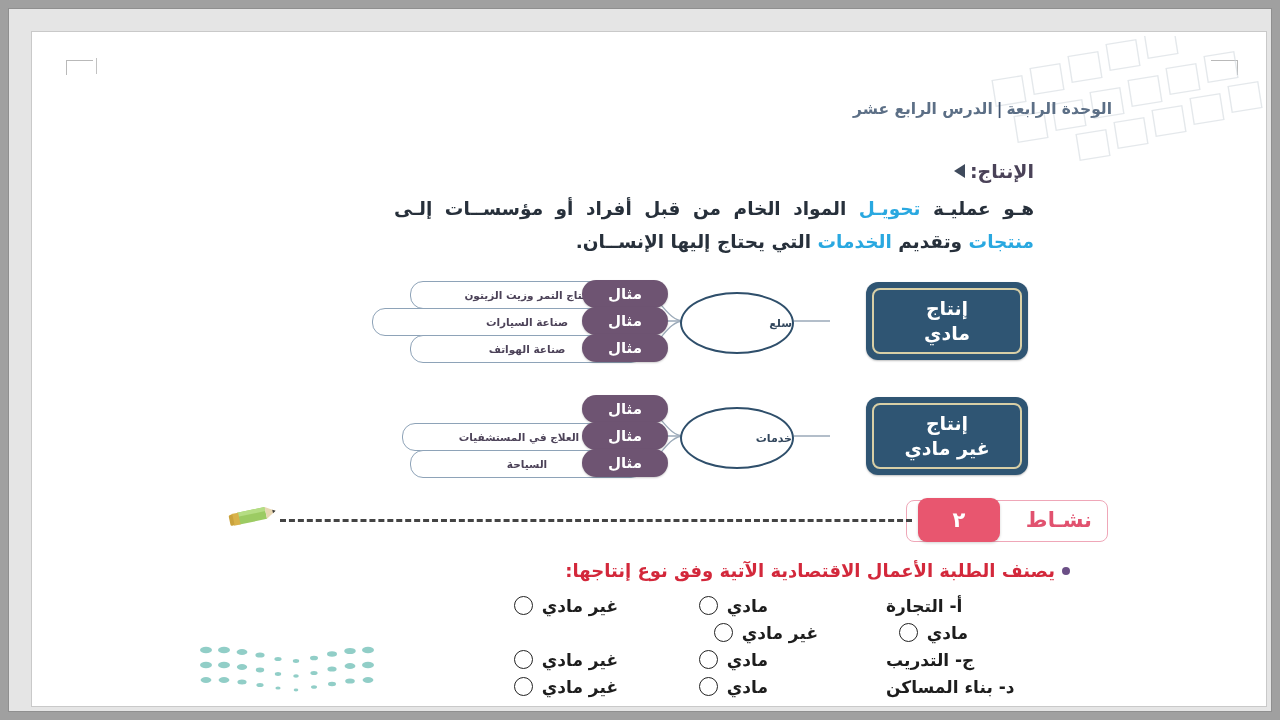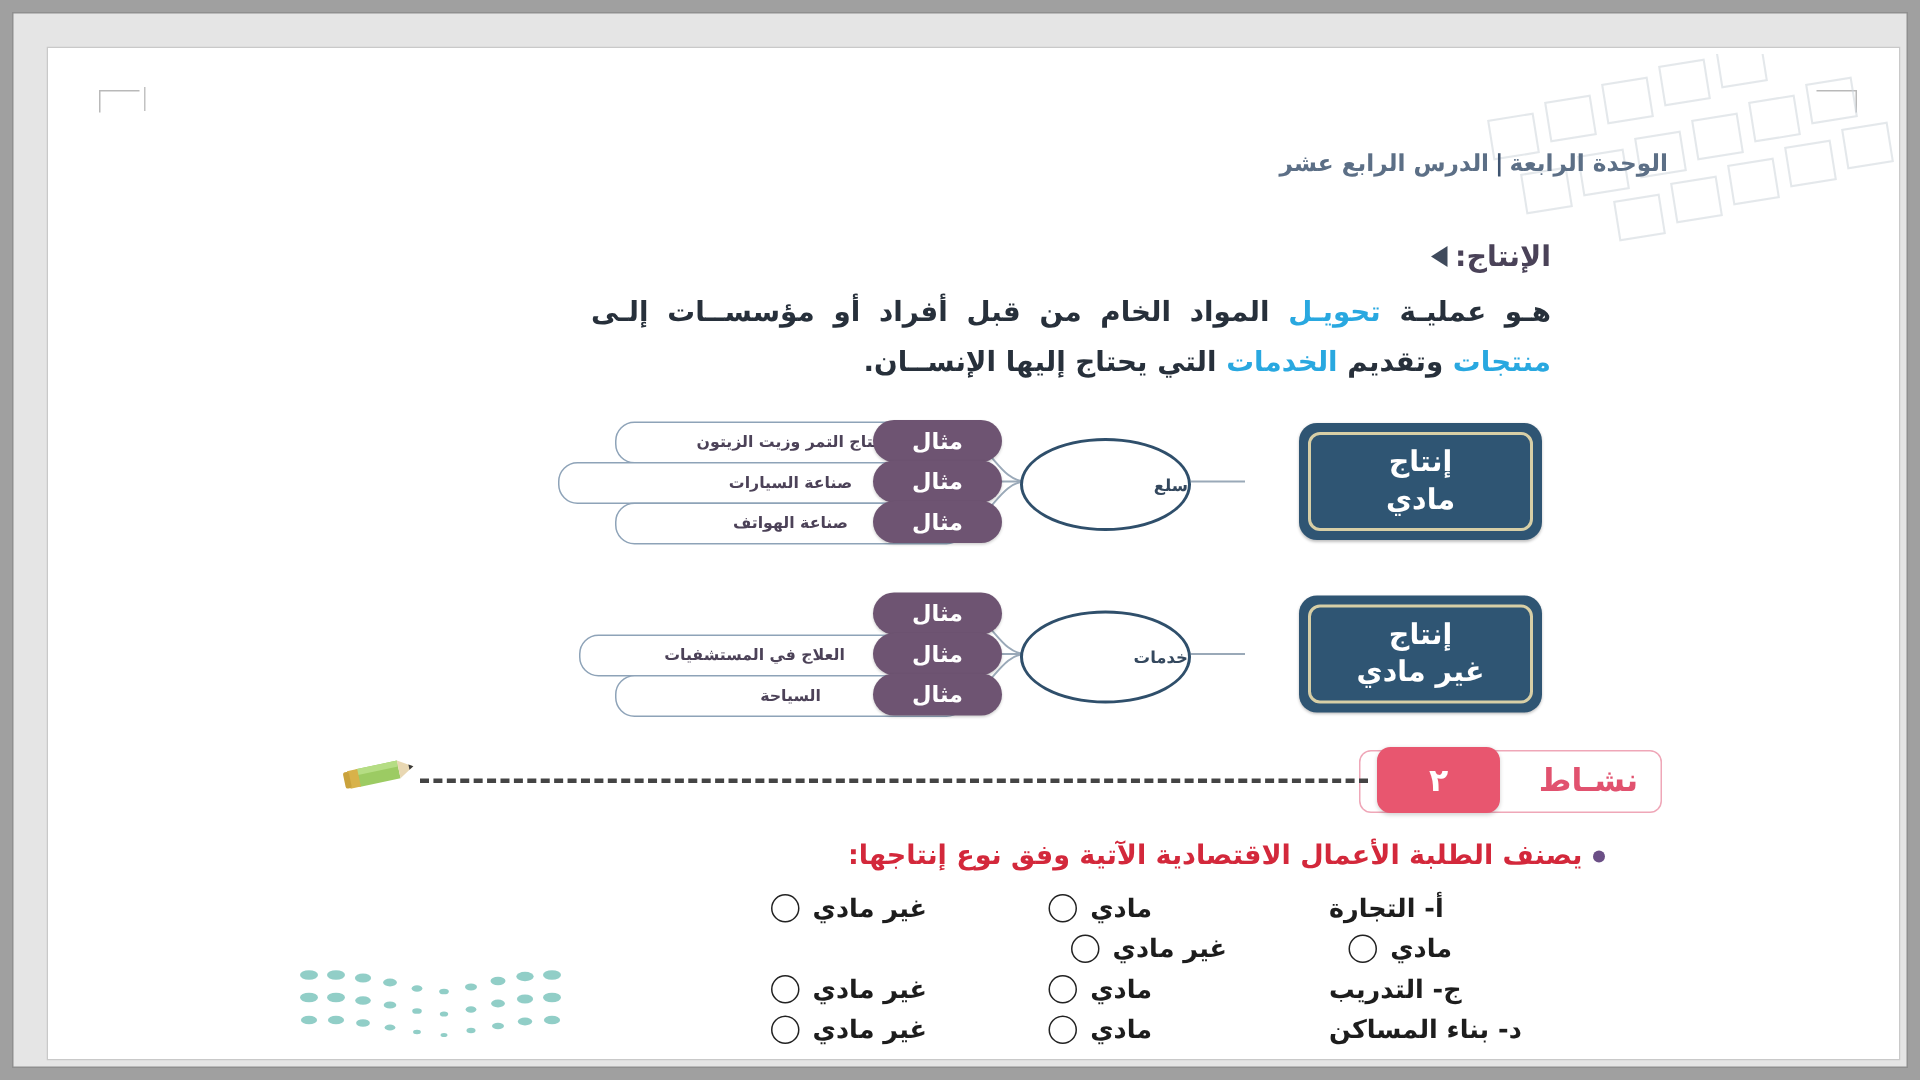--- a/index.html
+++ b/index.html
@@ -239,21 +239,21 @@
         <span><span>إنتاج</span><br><span>غير مادي</span></span>
       </div>
       <div class="oval" style="right:474px;top:139px;">
         <span>خدمات</span>
       </div>
 
       <div class="badge" style="right:600px;top:127px;">
         <span>مثال</span>
       </div>
 
-      <div class="pill" style="right:648px;top:155px;">
+      <div class="pill" style="right:632px;top:155px;">
         <span>العلاج في المستشفيات</span>
       </div>
       <div class="badge" style="right:600px;top:154px;">
         <span>مثال</span>
       </div>
 
       <div class="pill" style="right:624px;top:182px;">
         <span>السياحة</span>
       </div>
       <div class="badge" style="right:600px;top:181px;">

